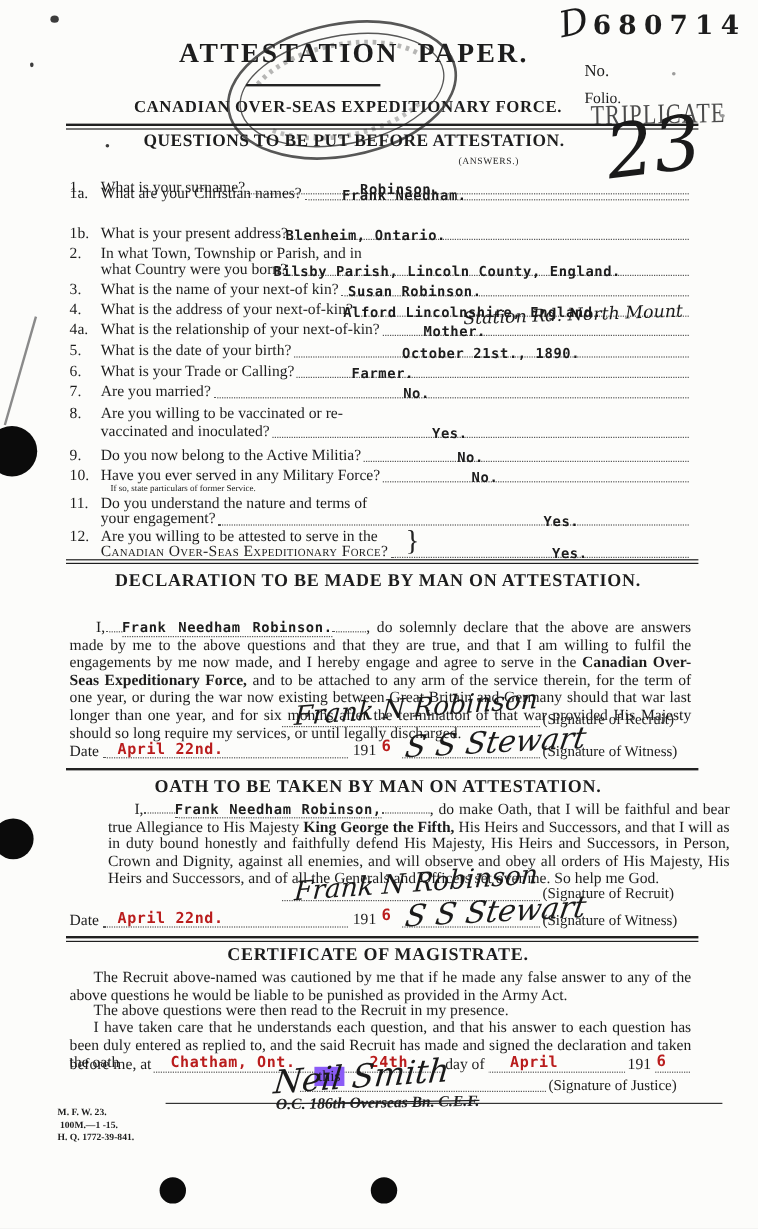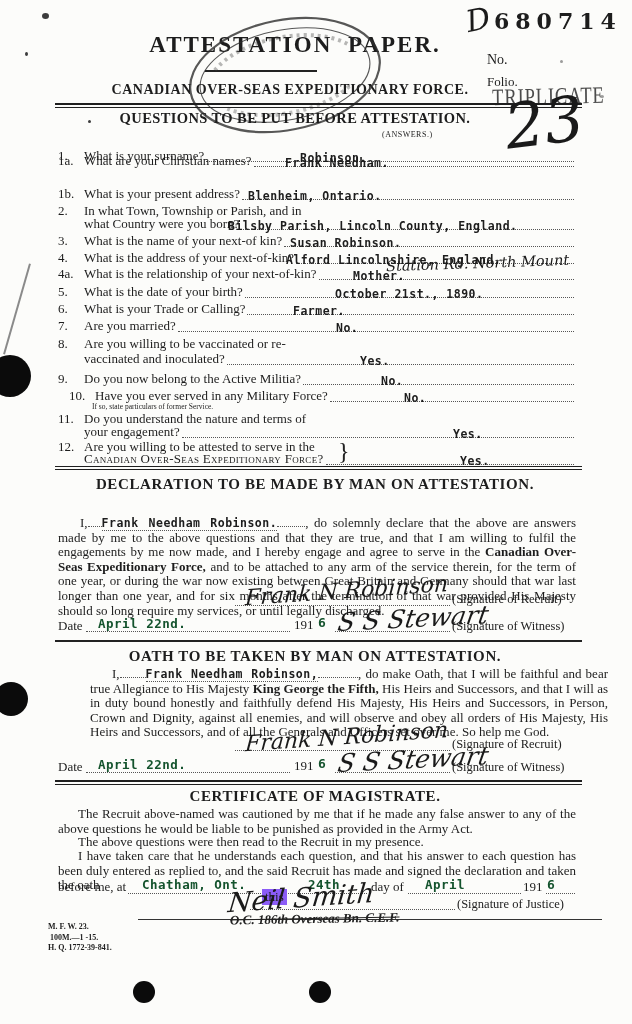--- a/index.html
+++ b/index.html
@@ -5,21 +5,21 @@
   html,body{margin:0;padding:0;background:#e8e8e4;}
   .page{
     position:relative;width:632px;height:1024px;margin:0 auto;
     background:#fcfcfa;overflow:hidden;color:#1d1d1d;
     font-family:"Liberation Serif","DejaVu Serif",serif;
     -webkit-font-smoothing:antialiased;
   }
   
   .abs{position:absolute;}
   .bold{font-weight:bold;}
-  .typed{font-family:"DejaVu Sans Mono",monospace;font-weight:bold;font-size:11.5px;letter-spacing:.5px;color:#14532d;white-space:nowrap;}
+  .typed{font-family:"DejaVu Sans Mono",monospace;font-weight:bold;font-size:11.5px;letter-spacing:.5px;color:#b91c1c;white-space:nowrap;}
   .hand{font-family:"DejaVu Serif",serif;font-style:italic;color:#1a1a1a;white-space:nowrap;}
   .label-small{font-size:12.5px;color:#222;white-space:nowrap;}
   .dotline{position:absolute;border-bottom:1.5px dotted #555;height:1px;}
   .solidline{position:absolute;background:#222;height:1.5px;}
   .double-rule{position:absolute;left:55px;right:50px;border-top:2px solid #1f1f1f;border-bottom:1px solid #1f1f1f;height:2px;background:transparent;}
   
   .title{position:absolute;top:32px;left:70px;width:450px;text-align:center;
     font-size:23px;font-weight:bold;letter-spacing:2px;word-spacing:8px;}
   .subtitle{position:absolute;top:82px;left:55px;width:470px;text-align:center;
     font-size:14px;font-weight:bold;letter-spacing:.5px;}
@@ -93,21 +93,21 @@
   <div class="qrow" style="top:154px;">
     <span class="qnum">1a.</span>
     <span class="qtext">What are your Christian names?</span>
     <span class="leader"></span>
     <span class="answer" style="left:227px;">Frank Needham.</span>
   </div>
   <div class="qrow" style="top:187px;">
     <span class="qnum">1b.</span>
     <span class="qtext">What is your present address?</span>
     <span class="leader"></span>
-    <span class="answer" style="left:190px;text-align:center;">Blenheim, Ontario.</span>
+    <span class="answer" style="left:180px;text-align:center;">Blenheim, Ontario.</span>
   </div>
   <div class="qrow noleader" style="top:204px;">
     <span class="qnum">2.</span>
     <span class="qtext">In what Town, Township or Parish, and in</span>
     <span class="leader"></span>
   </div>
   <div class="qrow" style="top:217px;text-align:center;">
     <span class="qnum"></span>
     <span class="qtext">what Country were you born?</span>
     <span class="leader"></span>
@@ -160,21 +160,21 @@
     <span class="qtext">vaccinated and inoculated?</span>
     <span class="leader"></span>
     <span class="answer" style="left:302px;">Yes.</span>
   </div>
   <div class="qrow" style="top:372px;">
     <span class="qnum">9.</span>
     <span class="qtext">Do you now belong to the Active Militia?</span>
     <span class="leader"></span>
     <span class="answer" style="left:323px;">No.</span>
   </div>
-  <div class="qrow" style="top:389px;margin-left:11px;">
+  <div class="qrow" style="top:389px;">
     <span class="qnum">10.</span>
     <span class="qtext">Have you ever served in any Military Force?</span>
     <span class="leader"></span>
     <span class="answer" style="left:335px;">No.</span>
   </div>
   <div class="qnote" style="top:402px;left:92px;">If so, state particulars of former Service.</div>
   <div class="qrow noleader" style="top:412px;">
     <span class="qnum">11.</span>
     <span class="qtext">Do you understand the nature and terms of</span>
     <span class="leader"></span>

